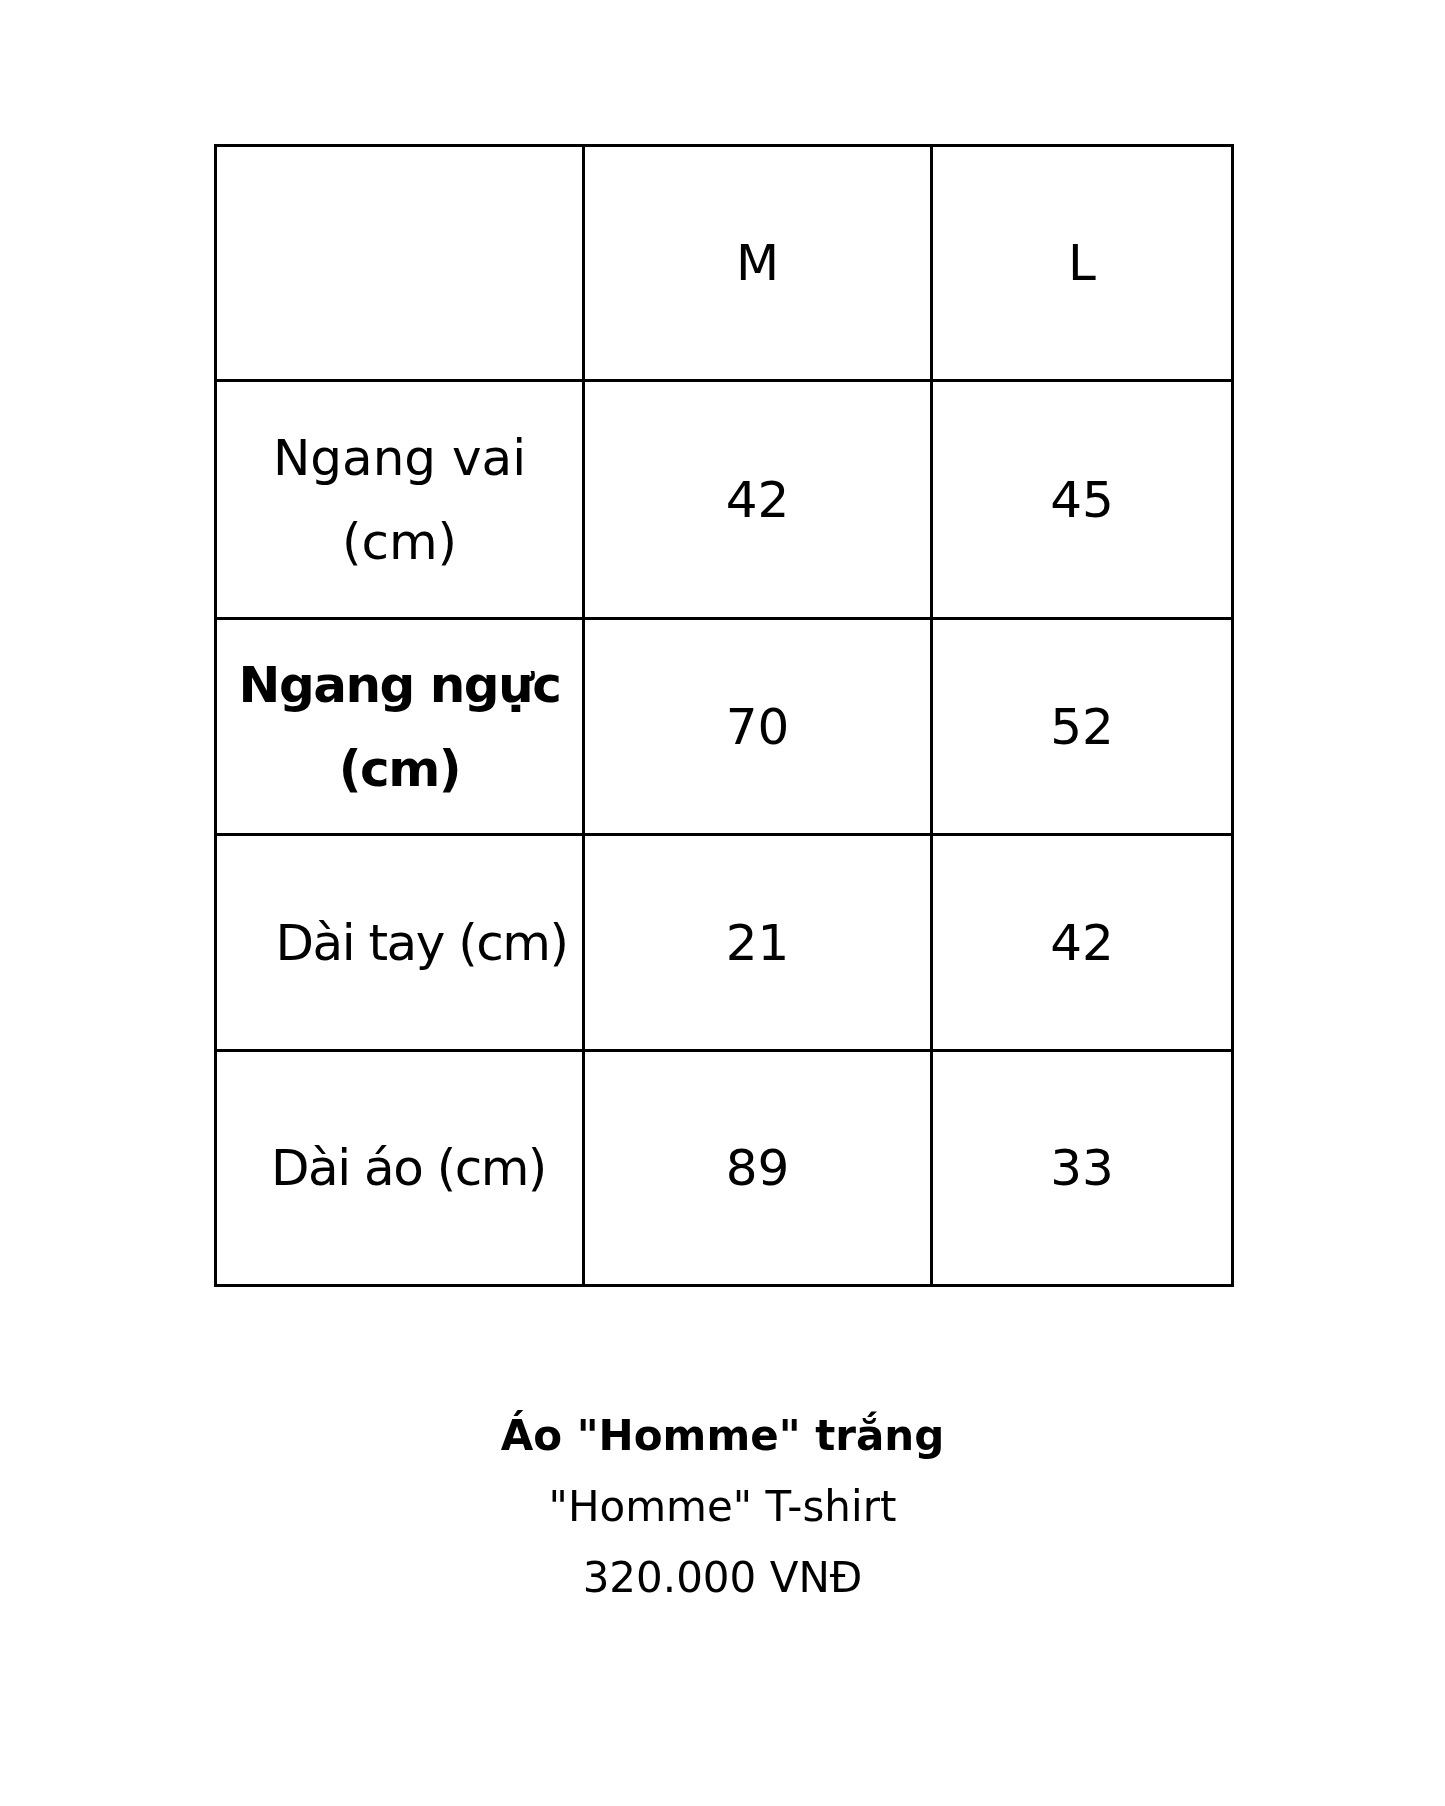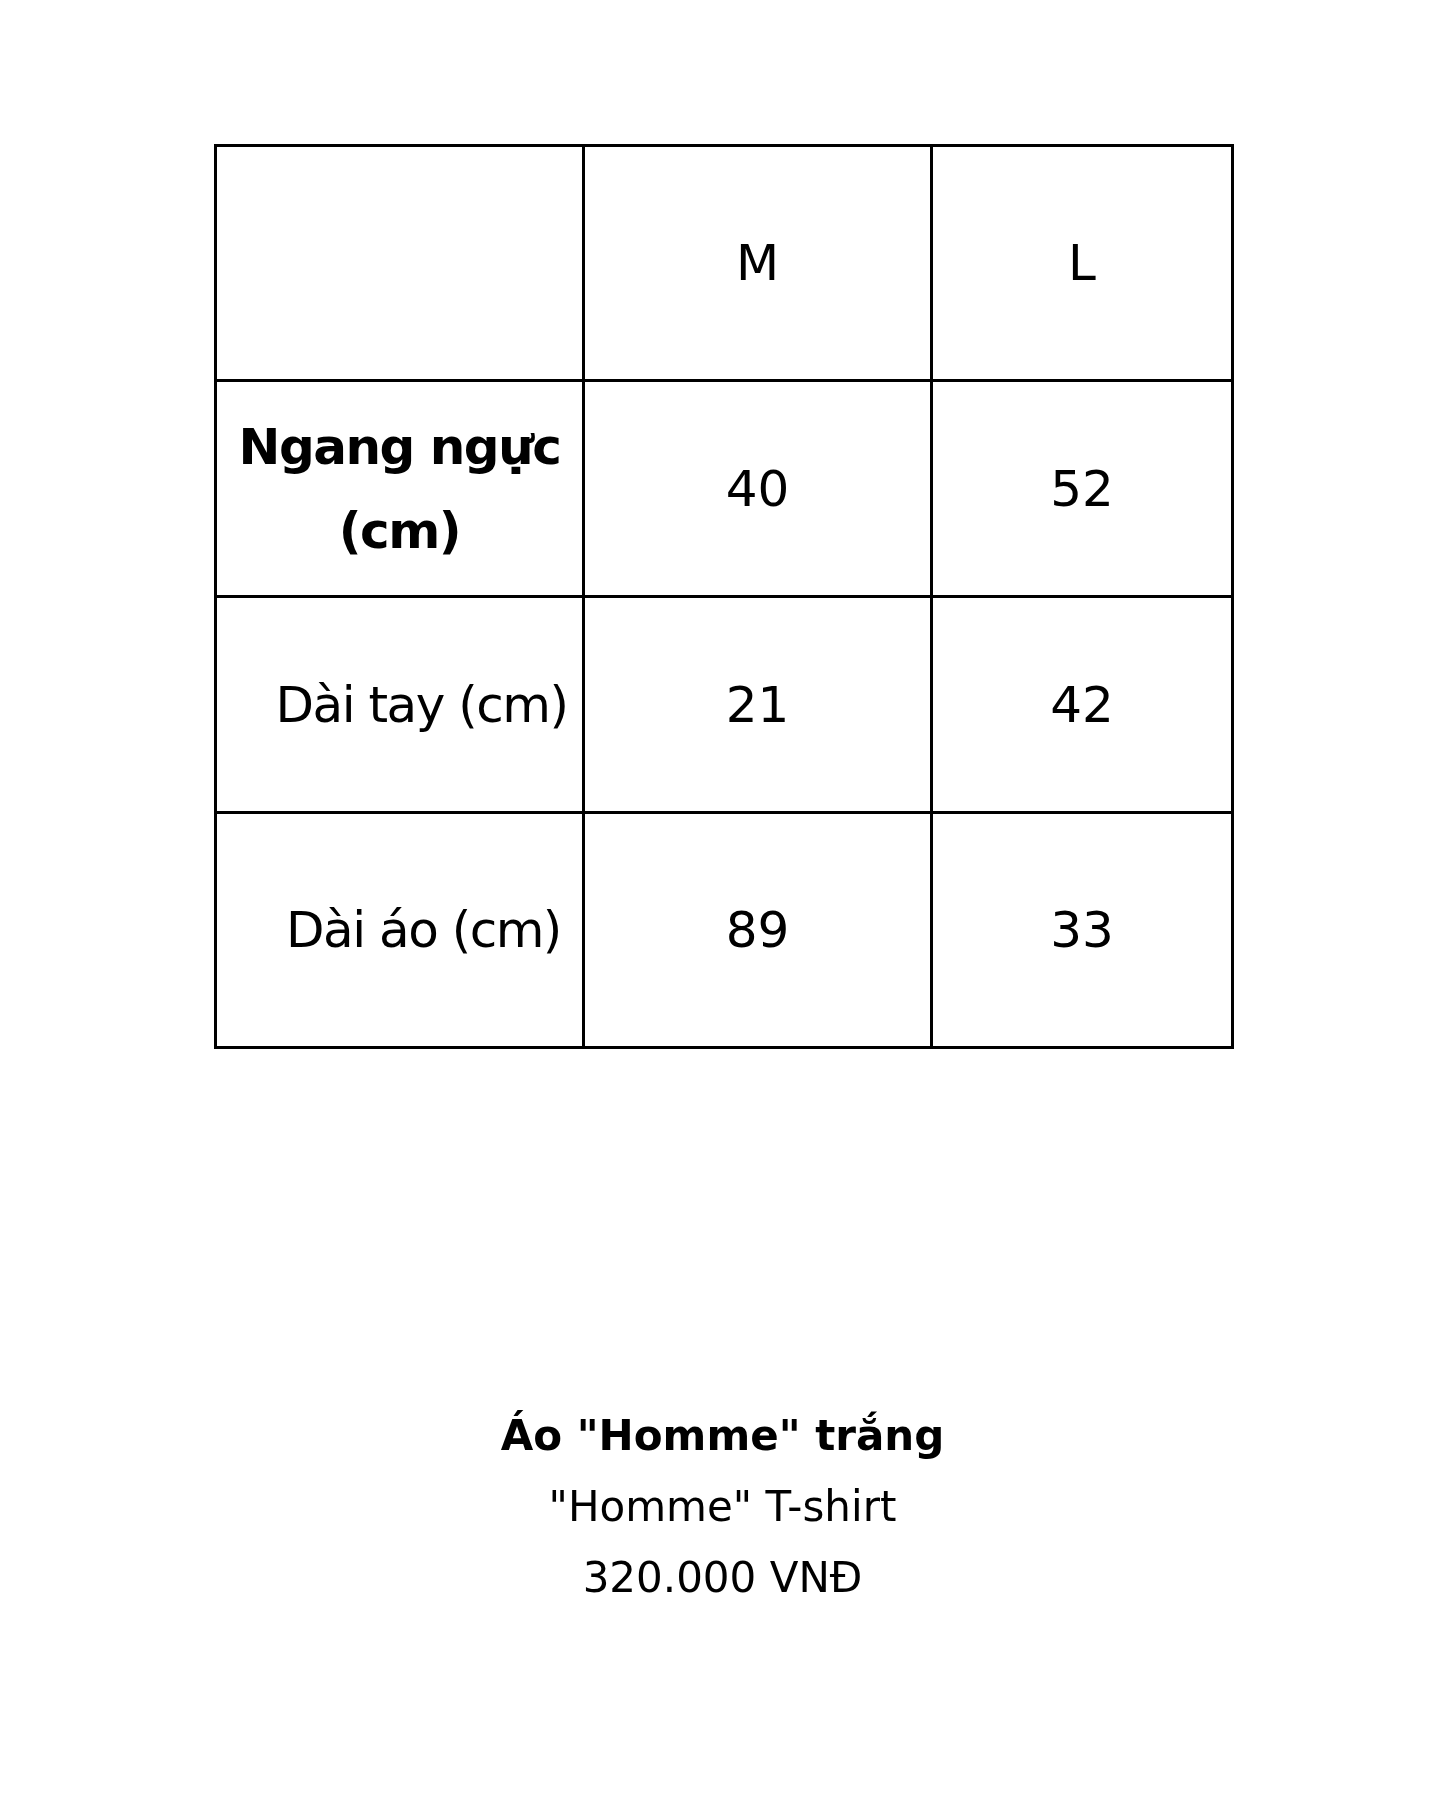--- a/index.html
+++ b/index.html
@@ -42,21 +42,21 @@
   .size-table tr.r-3 td { height: 232px; }
   .label-cell span {
     display: inline-block;
     white-space: normal;
   }
   .label-cell.narrow span {
     letter-spacing: -1.5px;
   }
   .label-cell.shift span {
     position: relative;
-    left: 24px;
+    left: 9px;
   }
   .caption {
     position: absolute;
     left: 0;
     width: 1445px;
     top: 1400px;
     text-align: center;
   }
   .caption div {
     font-size: 42px;
@@ -75,25 +75,32 @@
     <col class="c-label">
     <col class="c-m">
     <col class="c-l">
   </colgroup>
   <tbody>
     <tr class="r-head">
       <td></td>
       <td>M</td>
       <td>L</td>
     </tr>
+    <tr class="r-0">
+      <td class="label-cell">
+        <span style="width:300px;">Ngang vai (cm)</span>
+      </td>
+      <td>42</td>
+      <td>45</td>
+    </tr>
     <tr class="r-1">
       <td class="label-cell narrow">
         <span style="width:360px;font-weight:bold;">Ngang ngực (cm)</span>
       </td>
-      <td>40</td>
+      <td>70</td>
       <td>52</td>
     </tr>
     <tr class="r-2">
       <td class="label-cell narrow">
         <span style="white-space:nowrap;margin-left:44px;">Dài tay (cm)</span>
       </td>
       <td>21</td>
       <td>42</td>
     </tr>
     <tr class="r-3">

